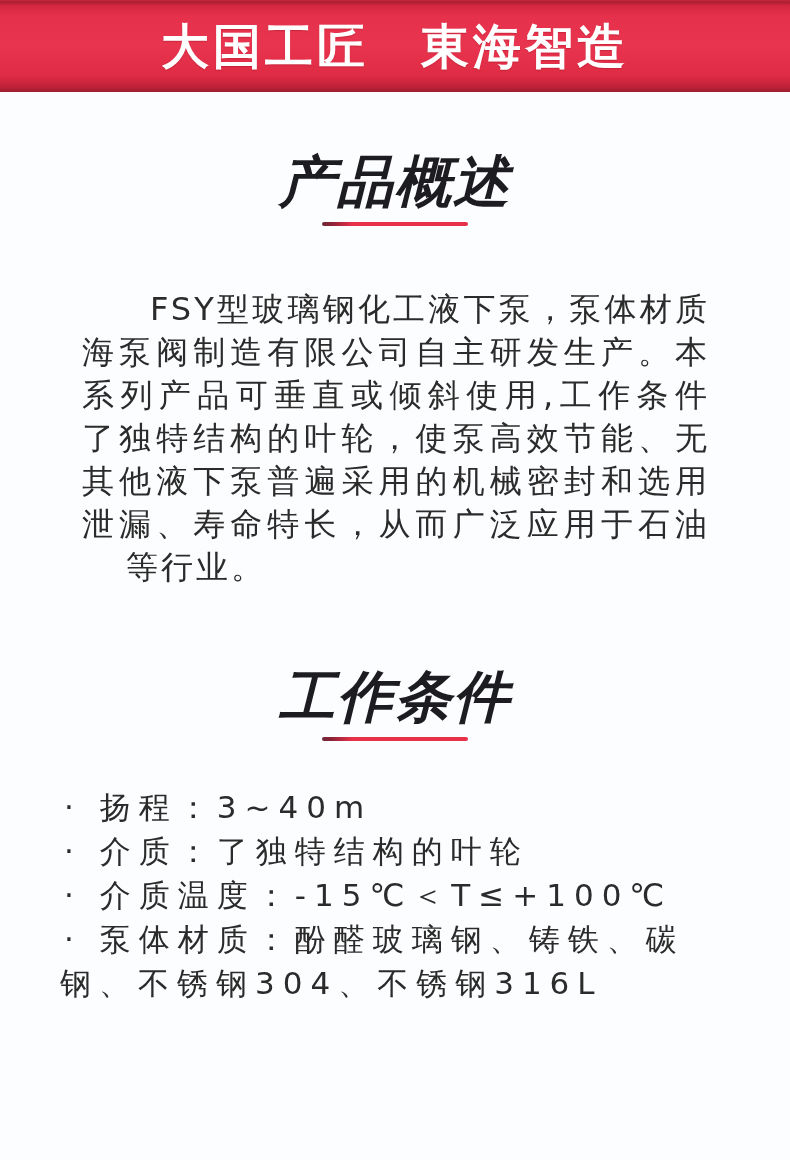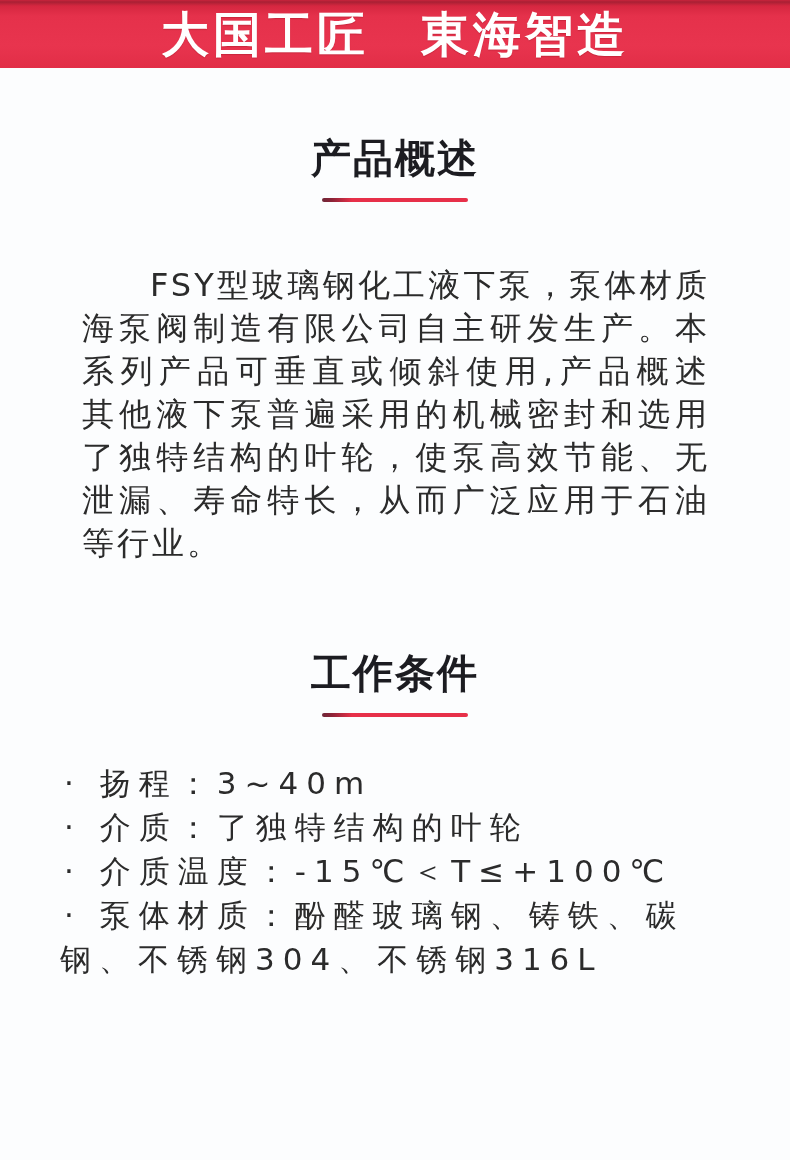--- a/index.html
+++ b/index.html
@@ -15,21 +15,21 @@
     overflow: hidden;
   }
   .page {
     width: 790px;
     height: 1160px;
     position: relative;
   }
 
   
   .banner {
-    height: 68px;
+    height: 92px;
     width: 100%;
     display: flex;
     align-items: center;
     justify-content: center;
     background: linear-gradient(180deg,
       #c8243c 0px, #a92034 2px, #d62740 6px,
       #e5314b 16px, #e8344e 46px, #df2b44 76px,
       #c22339 86px, #9e1e31 92px);
   }
   .banner-title {
@@ -40,25 +40,26 @@
     letter-spacing: 4px;
     line-height: 92px;
     white-space: nowrap;
     text-shadow: 0 1px 1px rgba(120,0,15,0.25);
   }
 
   
   .sec-title {
     margin: 0;
     text-align: center;
-    font-size: 40px;
+    font-size: 56px;
     line-height: 52px;
     font-weight: bold;
     color: #1c1c21;
     letter-spacing: 2px;
+    font-style: italic;
   }
   .overview .sec-title { margin-top: 64px; }
   .conditions .sec-title { margin-top: 82px; text-align: center; }
   .title-underline {
     width: 146px;
     height: 4px;
     margin: 14px auto 0 auto;
     border-radius: 2px;
     background: linear-gradient(90deg, #6e2838 0px, #8d2337 10px, #e73049 30px, #e73049 100%);
   }
@@ -77,20 +78,21 @@
     text-align: justify;
     text-align-last: justify;
     -moz-text-align-last: justify;
     text-justify: inter-character;
     overflow: visible;
   }
   .pline.first { text-indent: 68px; }
   .pline.last {
     text-align: left;
     text-align-last: left;
+    margin-left: 44px;
     -moz-text-align-last: left;
   }
 
   
   .specs {
     list-style: none;
     margin: 44px 40px 0 60px;   
     padding: 0;
     font-size: 31px;
     line-height: 44px;
@@ -115,23 +117,23 @@
     <h1 class="banner-title">大国工匠　東海智造</h1>
   </header>
 
   <section class="overview">
     <h2 class="sec-title">产品概述</h2>
     <div class="title-underline"></div>
 
     <div class="para">
       <div class="pline first">FSY型玻璃钢化工液下泵，泵体材质</div>
       <div class="pline">海泵阀制造有限公司自主研发生产。本</div>
-      <div class="pline">系列产品可垂直或倾斜使用,产品概述</div>
+      <div class="pline">系列产品可垂直或倾斜使用,工作条件</div>
+      <div class="pline">了独特结构的叶轮，使泵高效节能、无</div>
       <div class="pline">其他液下泵普遍采用的机械密封和选用</div>
-      <div class="pline">了独特结构的叶轮，使泵高效节能、无</div>
       <div class="pline">泄漏、寿命特长，从而广泛应用于石油</div>
       <div class="pline last">等行业。</div>
     </div>
   </section>
 
   <section class="conditions">
     <h2 class="sec-title">工作条件</h2>
     <div class="title-underline"></div>
 
     <ul class="specs">

